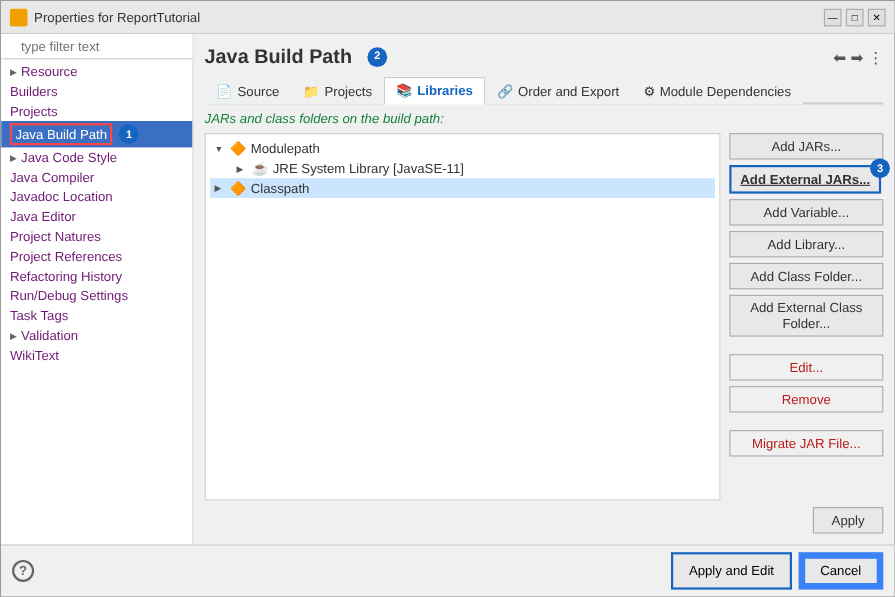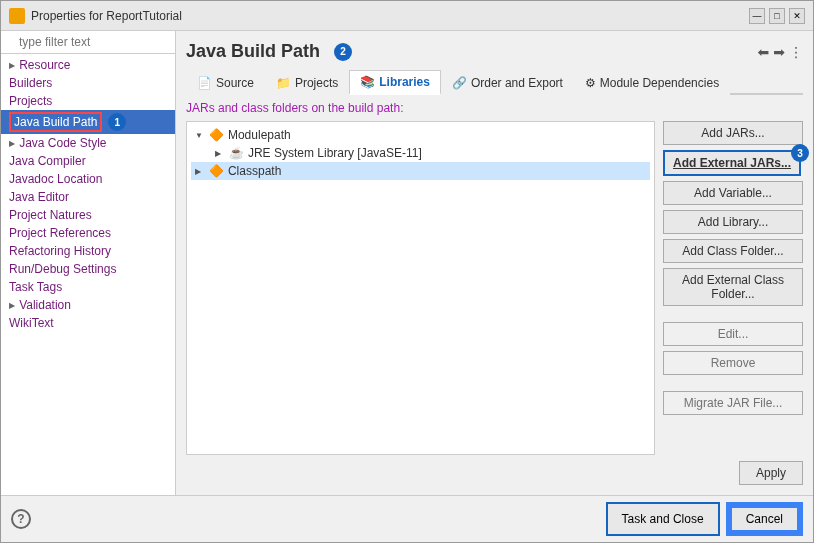--- a/index.html
+++ b/index.html
@@ -159,22 +159,23 @@
       border-color: #ccc;
       border-bottom: 2px solid #fff;
       font-weight: bold;
       color: #1565c0;
     }
     .tab-icon {
       font-size: 12px;
     }
     .jars-label {
       font-size: 12px;
-      color: #a21caf;
+      color: #15803d;
       margin-bottom: 6px;
+      font-style: italic;
     }
     
     .build-path-area {
       display: flex;
       gap: 8px;
       flex: 1;
     }
     .tree-container {
       flex: 1;
       border: 1px solid #ccc;
@@ -214,21 +215,21 @@
       padding: 4px 8px;
       border: 1px solid #aaa;
       background: #e8e8e8;
       cursor: pointer;
       font-size: 12px;
       text-align: center;
       color: #333;
       min-height: 24px;
     }
     .action-btn:disabled, .action-btn.disabled {
-      color: #737373;
+      color: #b91c1c;
       cursor: default;
       background: #f0f0f0;
     }
     .action-btn.highlighted {
       border: 2px solid #1565c0;
       font-weight: bold;
       text-decoration: underline;
     }
     .btn-spacer { height: 6px; }
     
@@ -411,17 +412,17 @@
 
       <div style="display:flex; justify-content:flex-end; margin-top:6px;">
         <button class="action-btn" style="width:64px;">Apply</button>
       </div>
     </div>
   </div>
 
   <div class="bottom-bar">
     <div class="help-icon">?</div>
     <div class="bottom-right">
-      <button class="bottom-btn primary">Task and Close</button>
+      <button class="bottom-btn primary">Apply and Edit</button>
       <button class="bottom-btn">Cancel</button>
     </div>
   </div>
 </div>
 
 </body></html>

